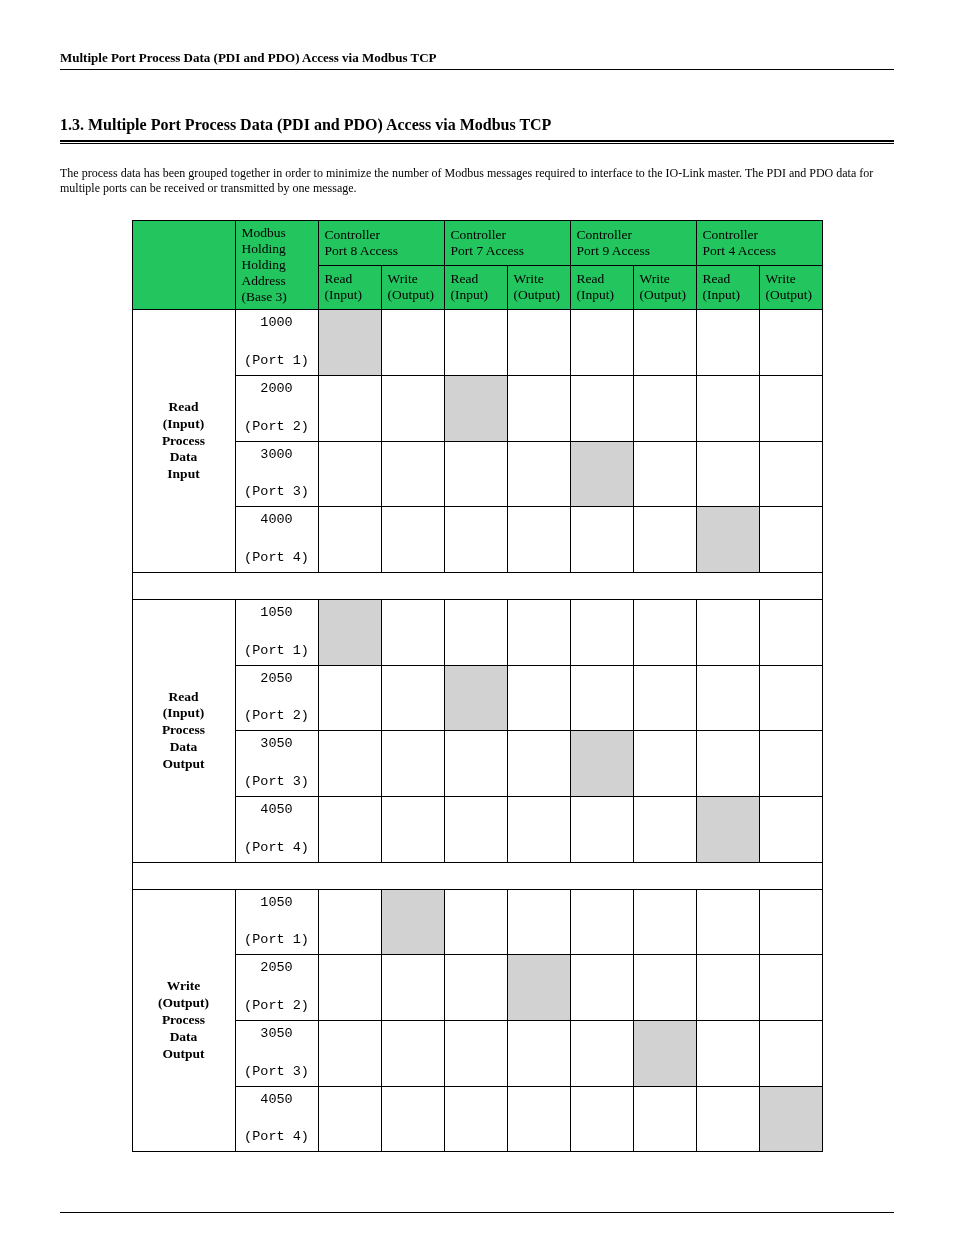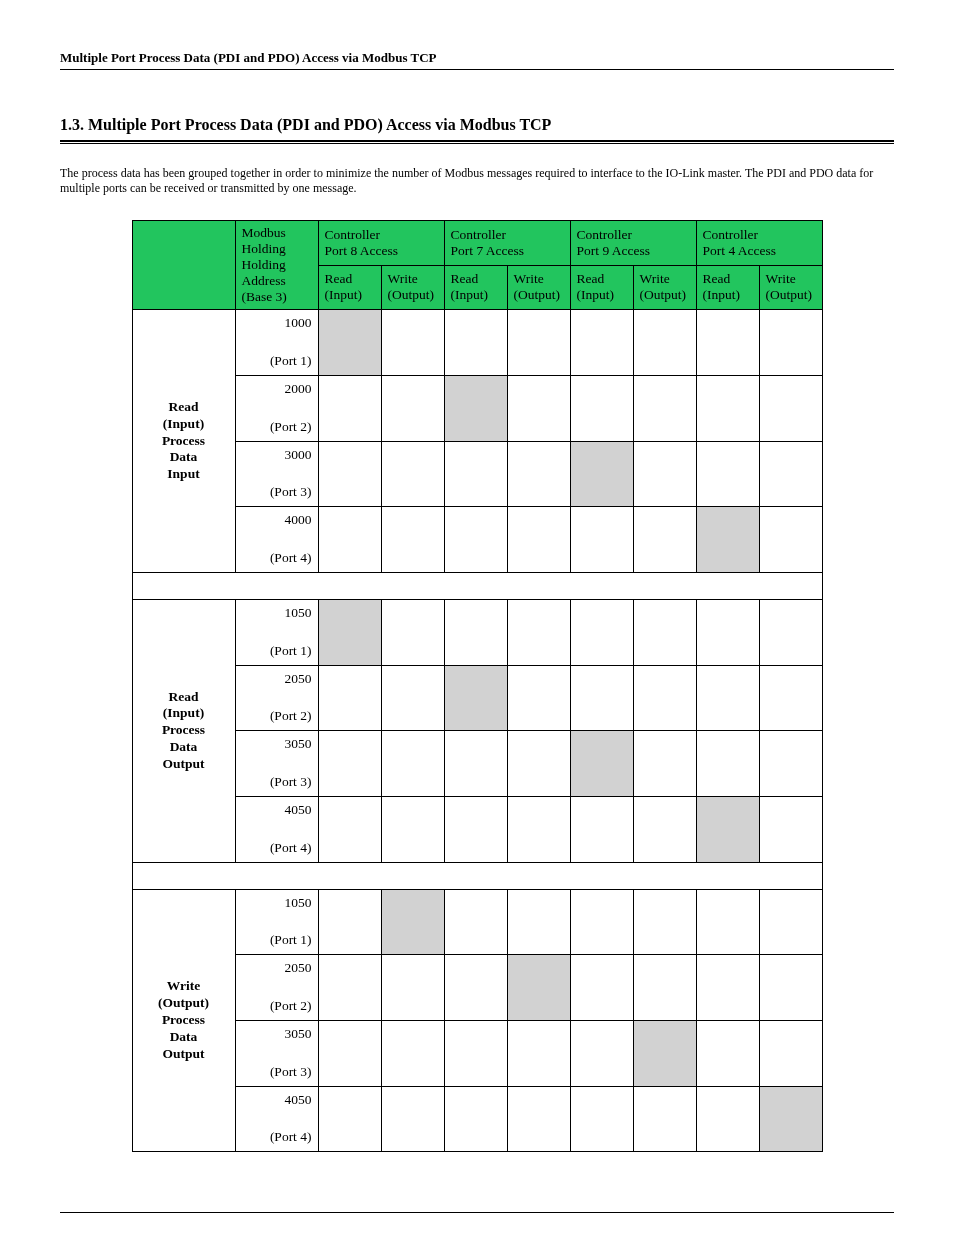--- a/index.html
+++ b/index.html
@@ -50,24 +50,25 @@
     text-align: left;
     background: #22c55e;
   }
   td.rowlabel {
     font-weight: bold;
     text-align: center;
     width: 90px;
     line-height:1.25;
   }
   td.addr {
-    text-align: right;
+    text-align: center;
     padding: 6px 10px 18px 10px;
     line-height:1.4;
     width:70px;
+    font-family:Liberation Mono, monospace;
   }
   td.cell { width:50px; height:52px;}
   td.shade { background: #d2d2d2; }
   tr.spacer td { height: 18px; }
   .footer {
     margin-top: 60px;
     border-top: 1.5px solid #000;
     padding-top: 4px;
     font-size: 12px;
     display:flex;

